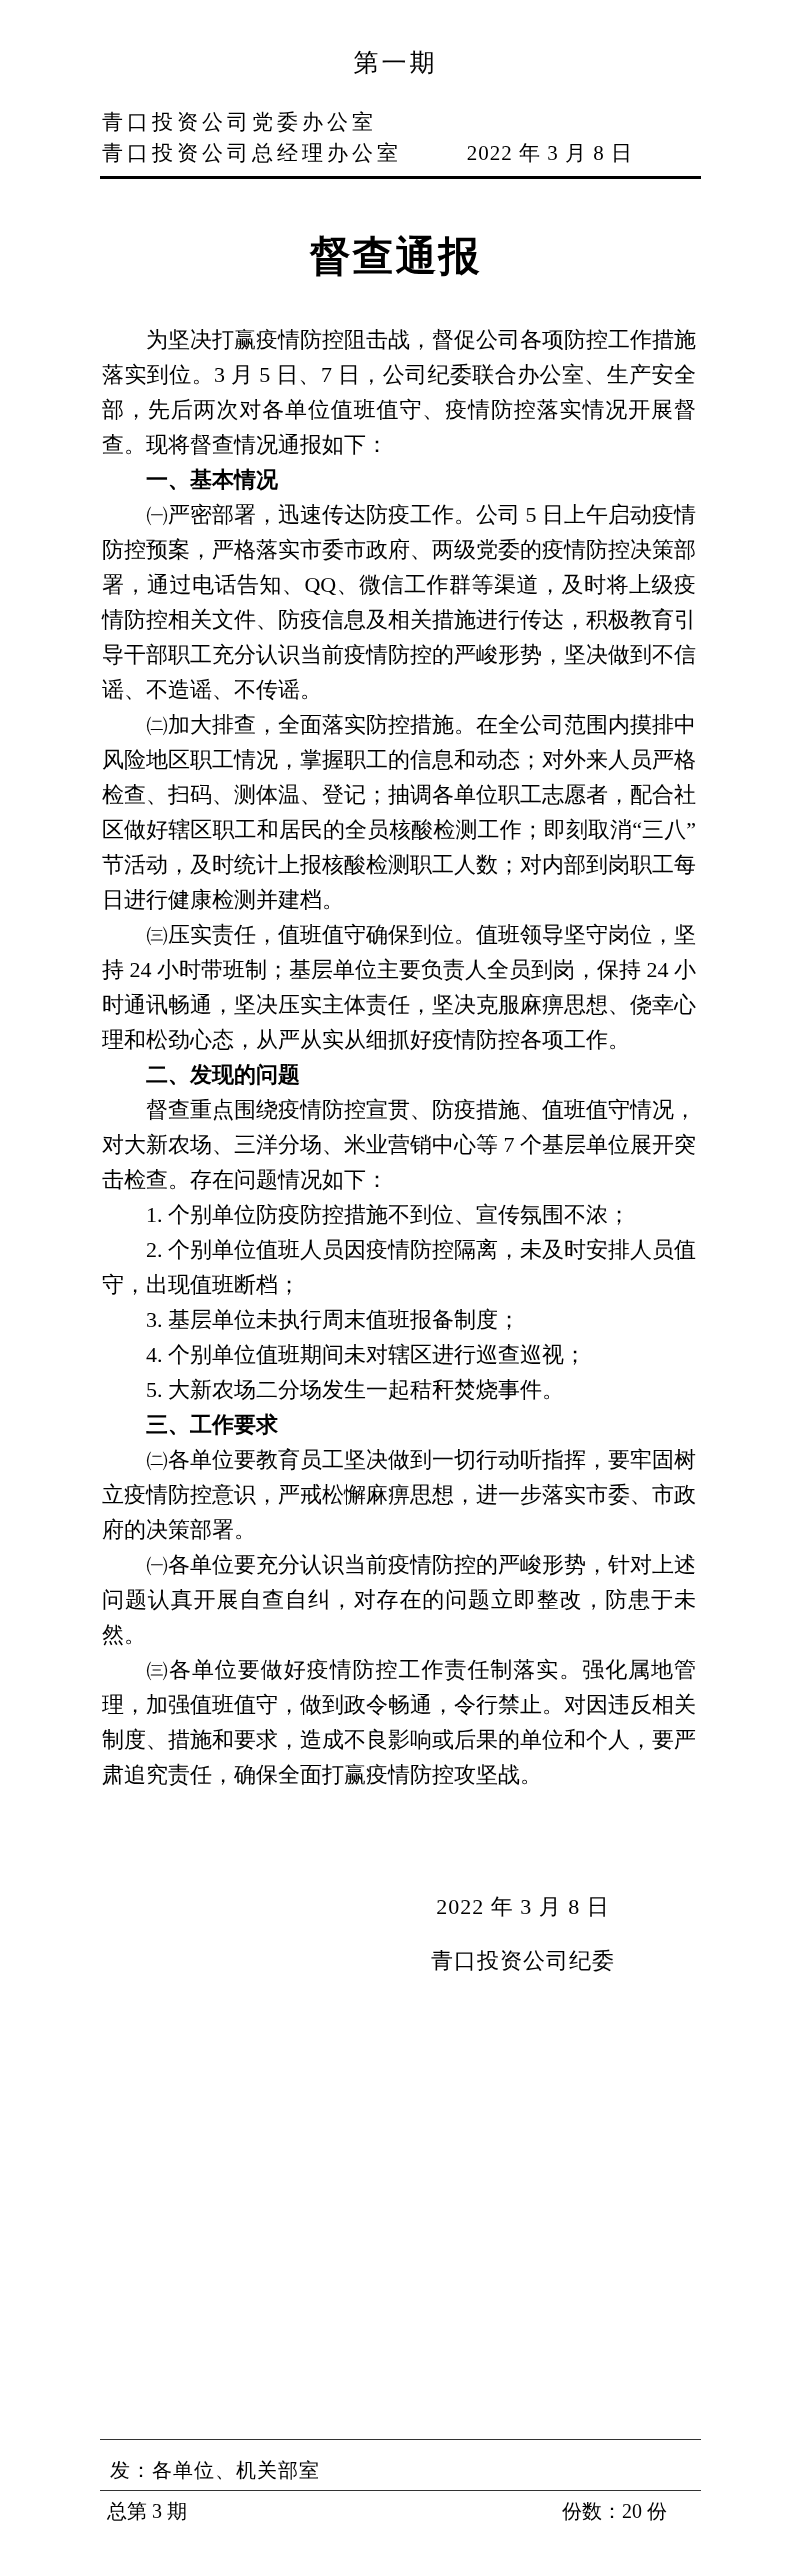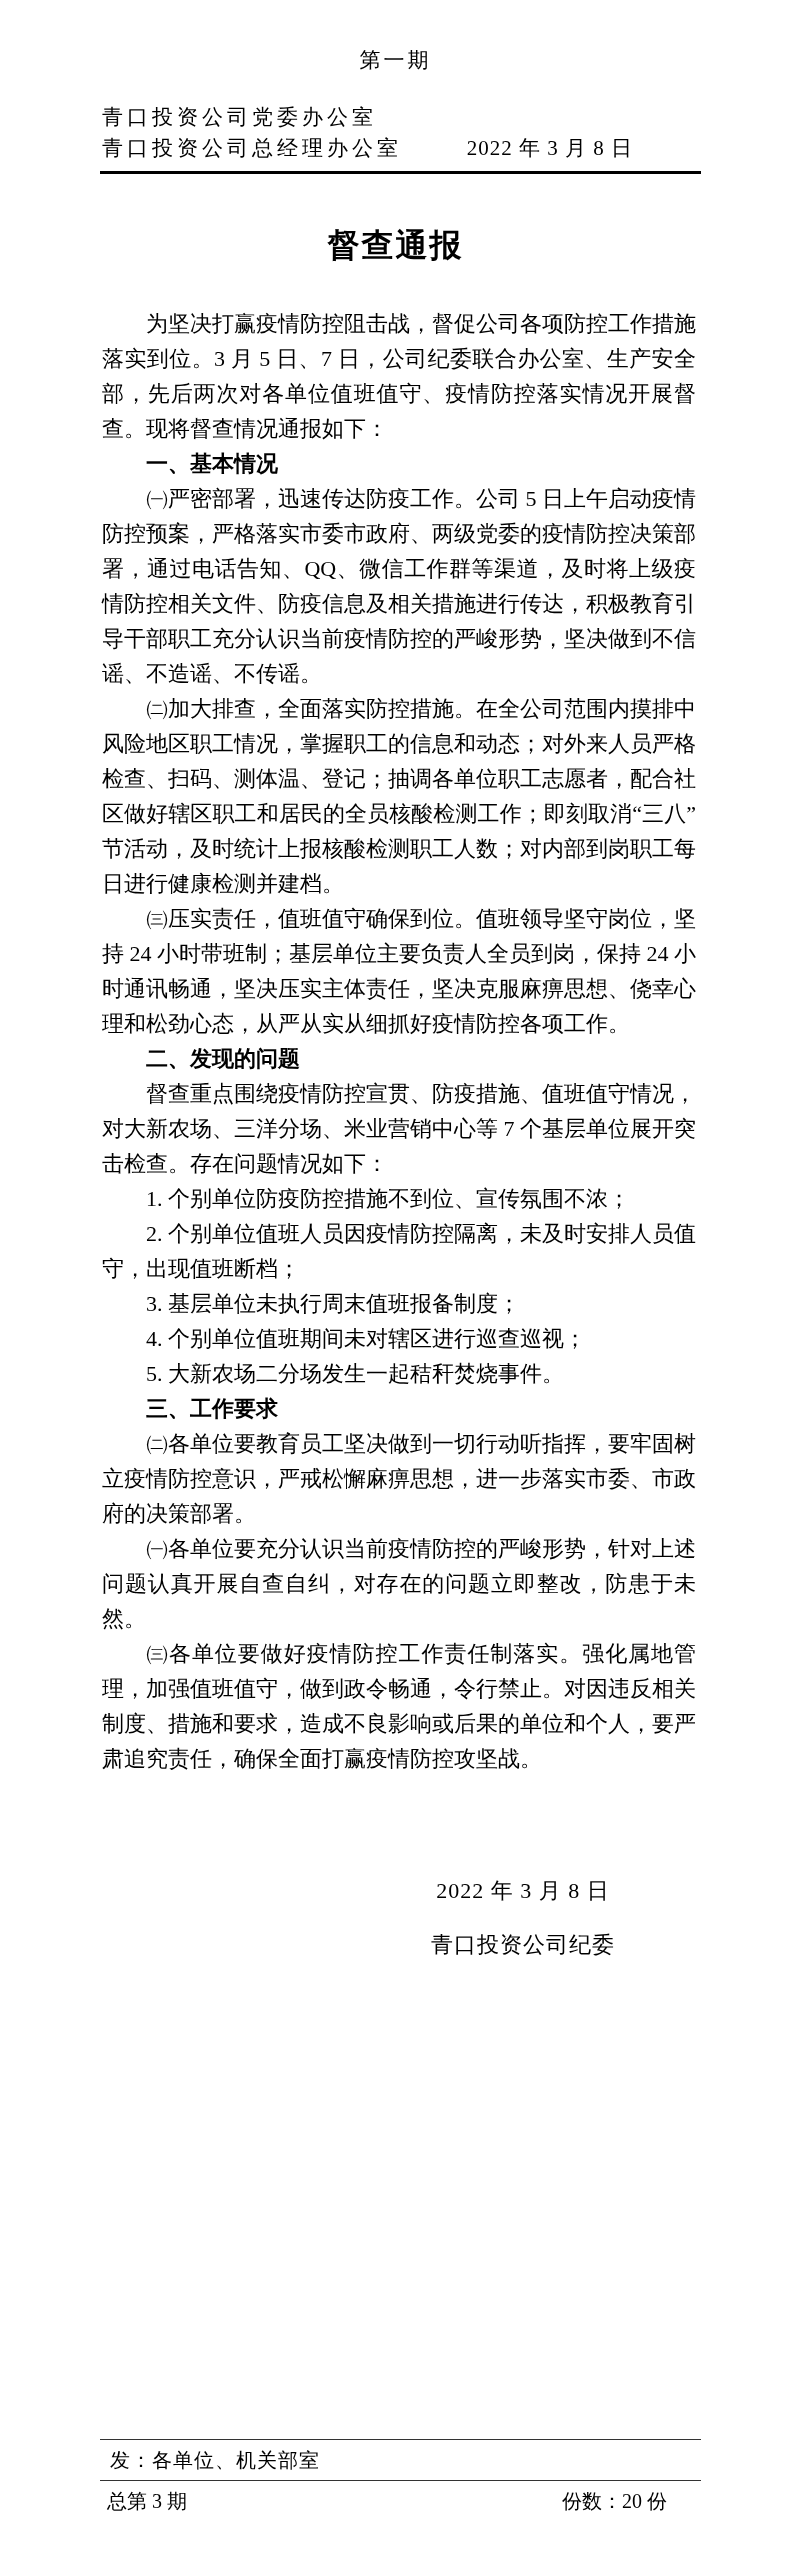--- a/index.html
+++ b/index.html
@@ -21,21 +21,21 @@
     font-size: 52px;
     font-weight: bold;
     color: #ff0000;
     letter-spacing: 12px;
     line-height: 1.25;
     white-space: nowrap;
   }
   .issue-number {
     margin-top: 46px;
     text-align: center;
-    font-size: 21px;
+    font-size: 25px;
     letter-spacing: 3px;
   }
   .issuer-block {
     position: relative;
     margin: 28px 90px 0 102px;
     font-size: 21px;
     line-height: 31px;
   }
   .issuer-line { letter-spacing: 4px; }
   .header-date {
@@ -48,21 +48,21 @@
     margin: 7px 90px 0 100px;
     border: none;
     border-top: 3.5px solid #000000;
     height: 0;
   }
   .doc-title {
     margin-top: 50px;
     text-align: center;
     font-family: "Liberation Sans", "DejaVu Sans", sans-serif;
     font-weight: bold;
-    font-size: 32px;
+    font-size: 41px;
     letter-spacing: 2px;
   }
   .body-text {
     margin: 38px 95px 0 102px;
     font-size: 22px;
     line-height: 35px;
     text-align: justify;
     text-justify: inter-ideograph;
   }
   .body-text p { margin: 0; text-indent: 2em; }
@@ -83,21 +83,21 @@
   .footer {
     position: absolute;
     top: 2439px;
     left: 100px;
     right: 90px;
     font-size: 20px;
   }
   .footer-cc {
     border-top: 1.5px solid #333333;
     border-bottom: 1.5px solid #333333;
-    padding: 7px 6px 6px 10px;
+    padding: 17px 6px 6px 10px;
     letter-spacing: 1px;
   }
   .footer-meta {
     display: flex;
     justify-content: space-between;
     padding-top: 7px;
     margin-left: 7px;
   }
   .footer-copies { padding-right: 34px; text-align: center; }
 </style>

